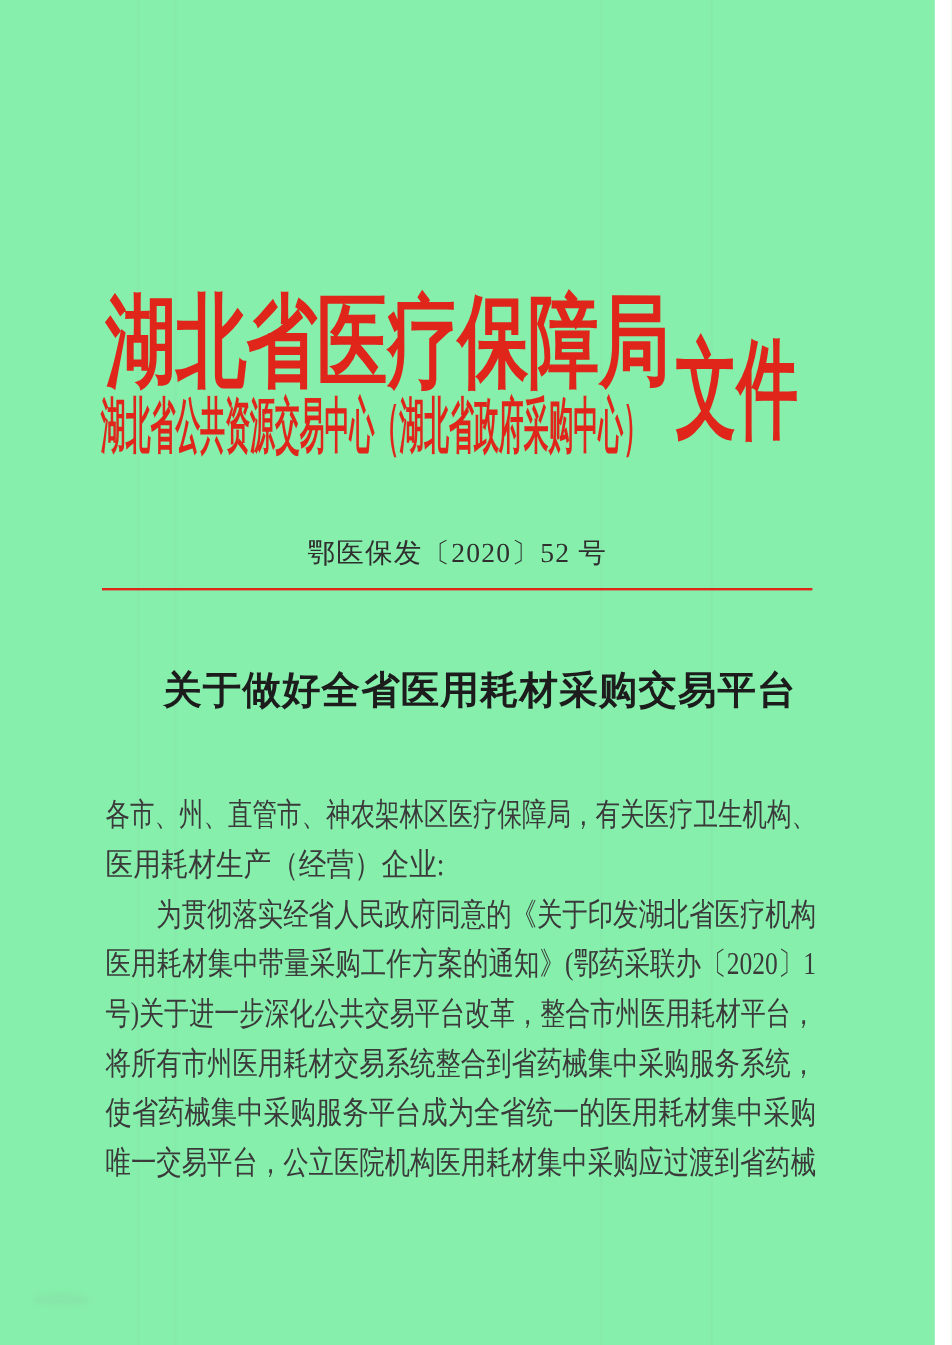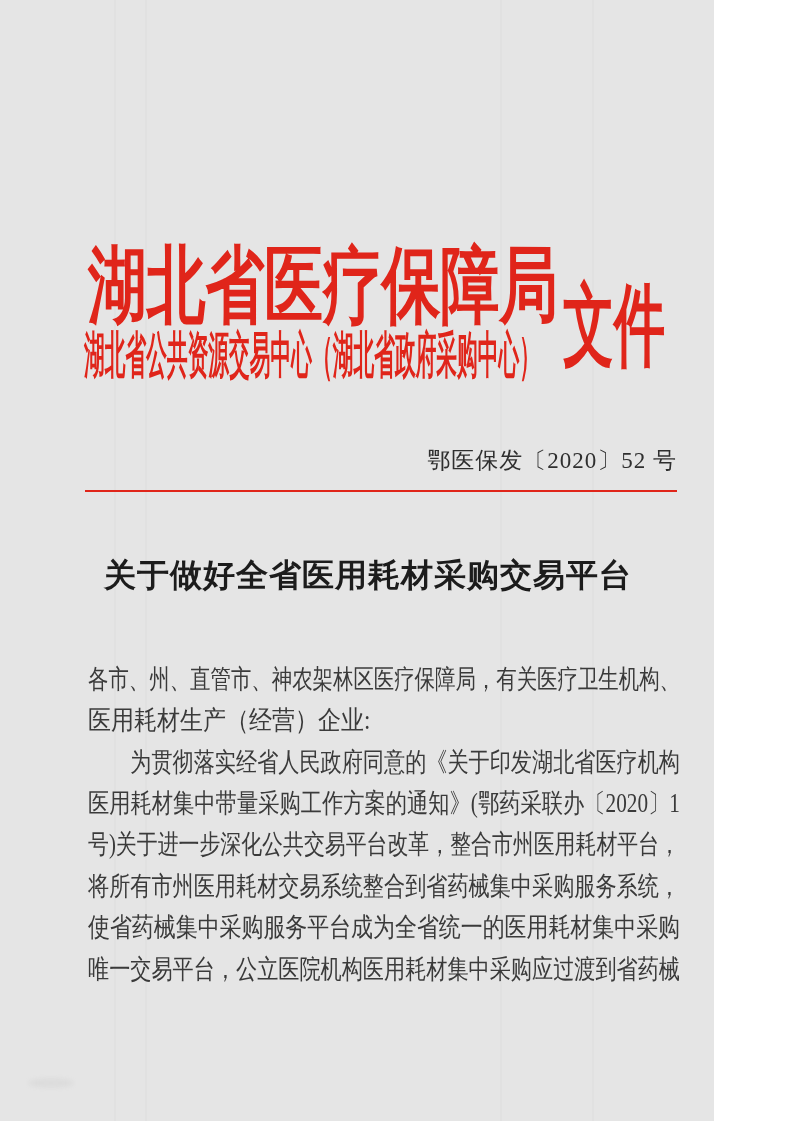--- a/index.html
+++ b/index.html
@@ -2,22 +2,22 @@
 <html style="--red: #e0251a;"><head>
 <meta charset="utf-8">
 <style>
   * { margin:0; padding:0; box-sizing:border-box; }
   html, body { background:#ffffff; }
   body {
     width:793px; height:1121px;
     font-family:"Liberation Serif", serif;
   }
   .page {
-    position:relative; width:714px; height:1121px;
-    background:#e5e5e5; overflow:hidden;
+    position:relative; width:779px; height:1121px;
+    background:#86efac; overflow:hidden;
   }
   
   .streak {
     position:absolute; top:0; bottom:0; width:2px;
     background:rgba(130,130,130,0.045);
   }
   .smudge {
     position:absolute; left:28px; top:1078px; width:46px; height:10px;
     background:rgba(150,150,150,0.10); border-radius:50%;
     filter:blur(2px);
@@ -34,32 +34,32 @@
     color:var(--red,#e0251a); white-space:nowrap; transform-origin:0 0;
   }
   .doctype {
     position:absolute; left:563px; top:281px;
     font-size:90px; line-height:1; font-weight:bold;
     color:var(--red,#e0251a); white-space:nowrap; transform-origin:0 0;
   }
   
   .docnum {
     position:absolute; left:85px; top:446px; width:592px;
-    text-align:right; font-size:23px; line-height:30px;
+    text-align:center; font-size:23px; line-height:30px;
     letter-spacing:1px; color:#2f2f2f; white-space:nowrap;
   }
   
   .redline {
     position:absolute; left:85px; top:490px; width:592px; height:2px;
     background:var(--red,#e0251a);
   }
   
   .title {
     position:absolute; left:104px; top:552px; width:592px;
-    font-size:32px; line-height:46px;
+    text-align:center; font-size:32px; line-height:46px;
     font-weight:bold; color:#1c1c1c; letter-spacing:1px;
   }
   
   .bodytext {
     position:absolute; left:88px; top:659px; width:600px;
     font-size:23px; color:#3a3a3a;
     transform:scaleY(1.15); transform-origin:0 0;
   }
   .line {
     display:block; width:max-content; white-space:nowrap;

